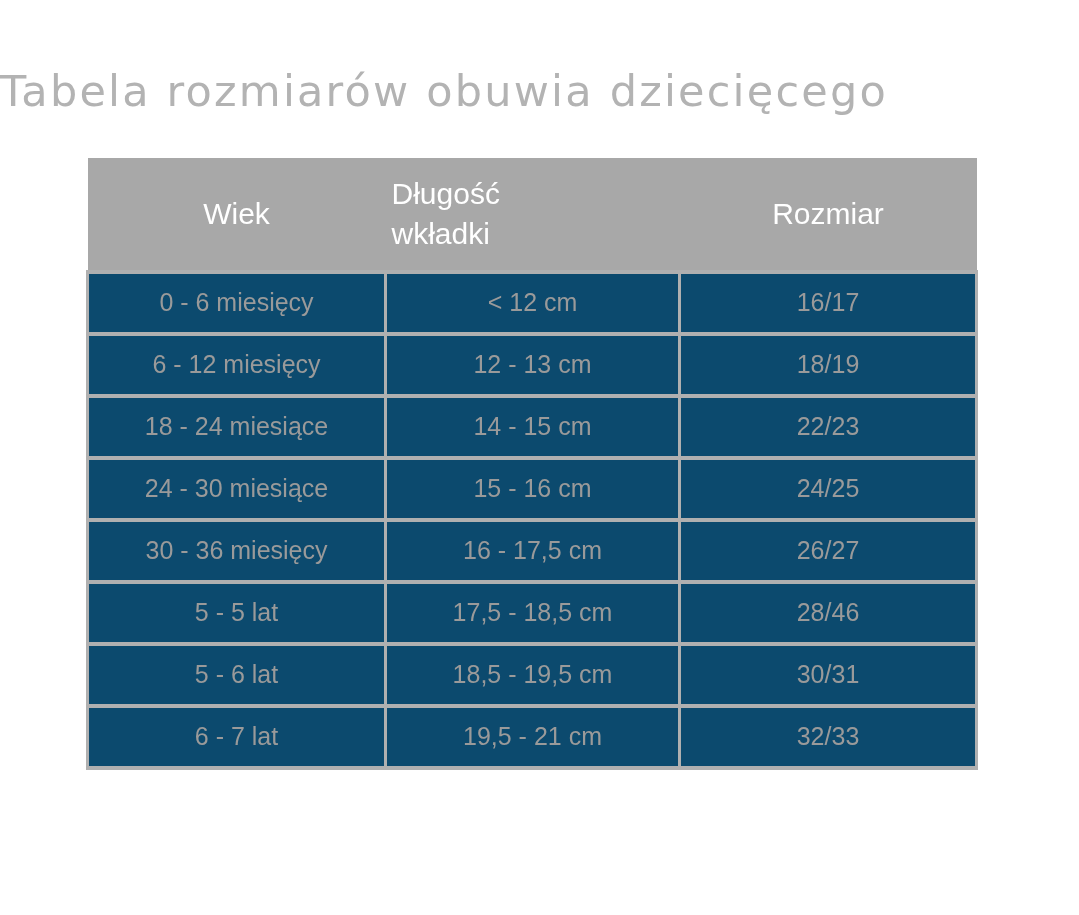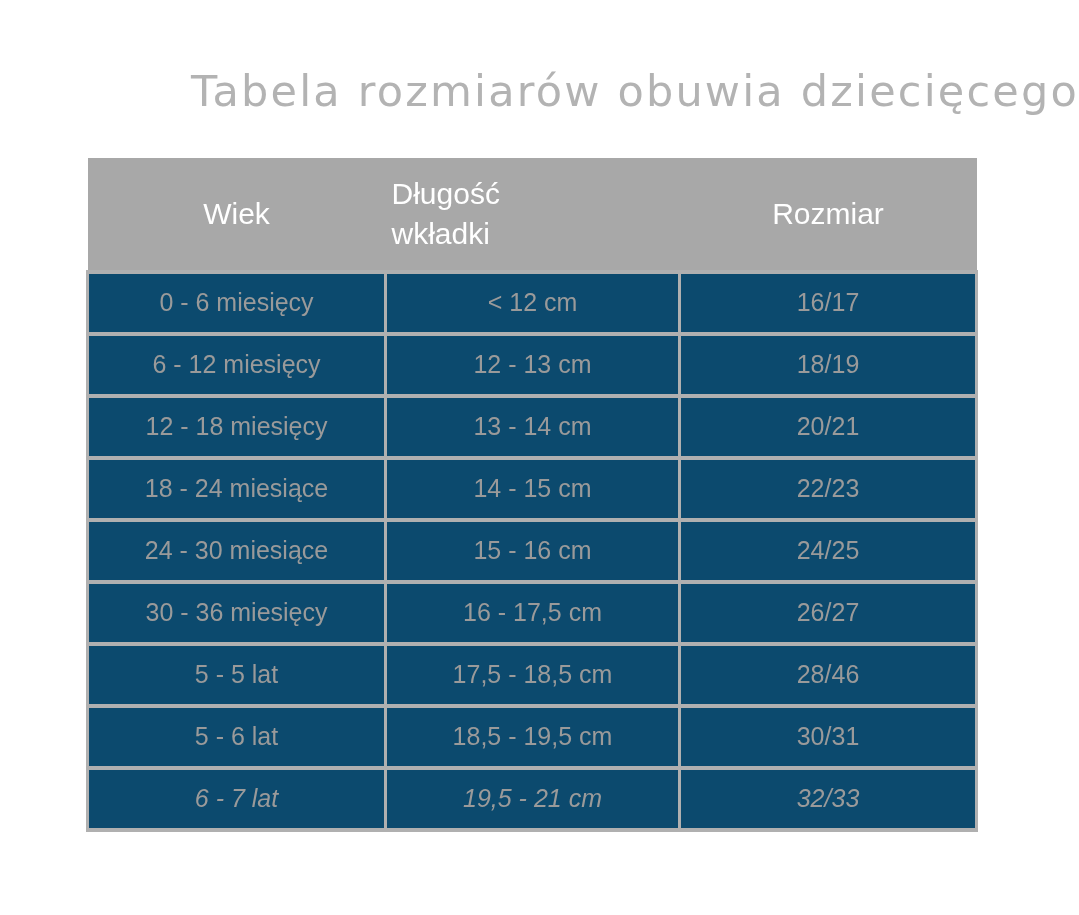--- a/index.html
+++ b/index.html
@@ -14,21 +14,21 @@
     overflow: hidden;
     font-family: "Liberation Sans", sans-serif;
   }
 
   
   #page-title {
     position: absolute;
     left: 0;
     top: 38px;
     width: 1079px;
-    text-align: right;
+    text-align: left;
     color: #b3b3b3;
     font-family: "DejaVu Sans", sans-serif;
     font-size: 43px;
     font-weight: 400;
     letter-spacing: 2.2px;
     white-space: nowrap;
     line-height: 1.15;
   }
 
   
@@ -82,21 +82,20 @@
     border-top: 4px solid #b0b0b0;
     border-left: 3px solid #b0b0b0;
     border-right: 3px solid #b0b0b0;
     border-bottom: 0;
     padding: 0 4px;
     box-sizing: border-box;
     line-height: 1.1;
   }
   tbody tr.data-row:last-child td {
     border-bottom: 4px solid #b0b0b0;
-    font-style: italic;
   }
 </style>
 </head>
 <body>
 
 <h1 id="page-title">Tabela rozmiarów obuwia dziecięcego</h1>
 
 <div id="size-table-wrap">
   <table class="size-table">
     <colgroup>
@@ -123,25 +122,20 @@
           <td class="cell-age">0 - 6 miesięcy</td>
           <td class="cell-len">&lt; 12 cm</td>
           <td class="cell-size">16/17</td>
         </tr>
         <tr class="data-row">
           <td class="cell-age">6 - 12 miesięcy</td>
           <td class="cell-len">12 - 13 cm</td>
           <td class="cell-size">18/19</td>
         </tr>
         <tr class="data-row">
-          <td class="cell-age">12 - 18 miesięcy</td>
-          <td class="cell-len">13 - 14 cm</td>
-          <td class="cell-size">20/21</td>
-        </tr>
-        <tr class="data-row">
           <td class="cell-age">18 - 24 miesiące</td>
           <td class="cell-len">14 - 15 cm</td>
           <td class="cell-size">22/23</td>
         </tr>
         <tr class="data-row">
           <td class="cell-age">24 - 30 miesiące</td>
           <td class="cell-len">15 - 16 cm</td>
           <td class="cell-size">24/25</td>
         </tr>
         <tr class="data-row">

